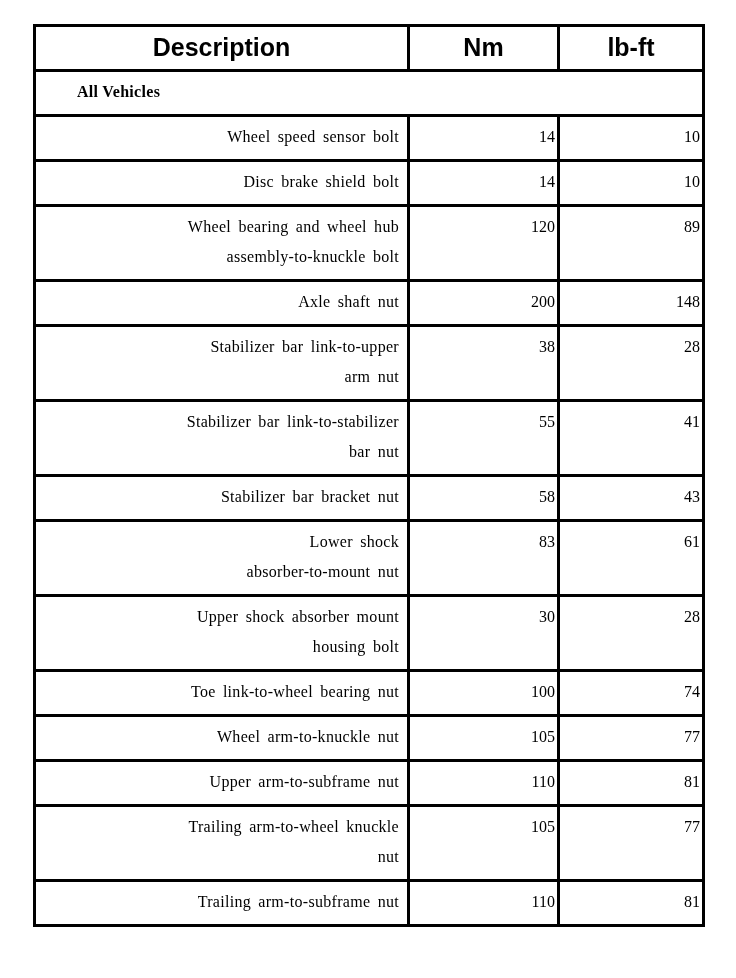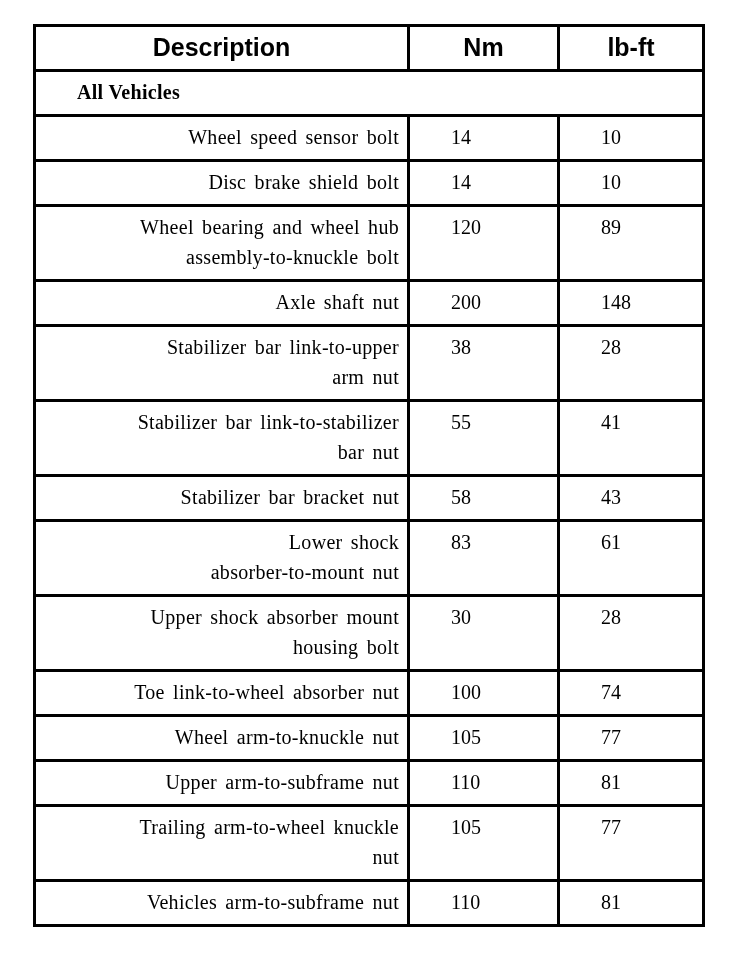--- a/index.html
+++ b/index.html
@@ -31,41 +31,41 @@
   table.doc-table th {
     font-family: "Liberation Sans", sans-serif;
     font-weight: bold;
     font-size: 25px;
     line-height: 30px;
     text-align: center;
     padding: 5px 4px 7px 4px;
     vertical-align: middle;
   }
   table.doc-table td {
-    font-size: 20px;
+    font-size: 16px;
     line-height: 30px;
     vertical-align: top;
     padding-left: 41px;
   }
   td.section-cell {
     font-weight: bold;
     font-size: 25px;
     text-align: left;
     padding: 5px 8px 7px 8px;
     letter-spacing: 0.3px;
   }
   td.desc-cell {
     text-align: right;
     padding: 5px 8px 7px 8px;
     white-space: pre-line;
     word-spacing: 3px;
     letter-spacing: 0.3px;
   }
   td.num-cell {
-    text-align: left;
+    text-align: right;
     padding: 5px 2px 7px 2px;
   }
 </style>
 </head>
 <body>
 
 <table class="doc-table">
   <colgroup>
     <col style="width: 374px;">
     <col style="width: 150px;">
@@ -126,39 +126,39 @@
         <td class="num-cell">83</td>
         <td class="num-cell">61</td>
       </tr>
       <tr>
         <td class="desc-cell">Upper shock absorber mount
 housing bolt</td>
         <td class="num-cell">30</td>
         <td class="num-cell">28</td>
       </tr>
       <tr>
-        <td class="desc-cell">Toe link-to-wheel absorber nut</td>
+        <td class="desc-cell">Toe link-to-wheel bearing nut</td>
         <td class="num-cell">100</td>
         <td class="num-cell">74</td>
       </tr>
       <tr>
         <td class="desc-cell">Wheel arm-to-knuckle nut</td>
         <td class="num-cell">105</td>
         <td class="num-cell">77</td>
       </tr>
       <tr>
         <td class="desc-cell">Upper arm-to-subframe nut</td>
         <td class="num-cell">110</td>
         <td class="num-cell">81</td>
       </tr>
       <tr>
         <td class="desc-cell">Trailing arm-to-wheel knuckle
 nut</td>
         <td class="num-cell">105</td>
         <td class="num-cell">77</td>
       </tr>
       <tr>
-        <td class="desc-cell">Vehicles arm-to-subframe nut</td>
+        <td class="desc-cell">Trailing arm-to-subframe nut</td>
         <td class="num-cell">110</td>
         <td class="num-cell">81</td>
       </tr>
     </tbody>
 </table>
 
 </body></html>

